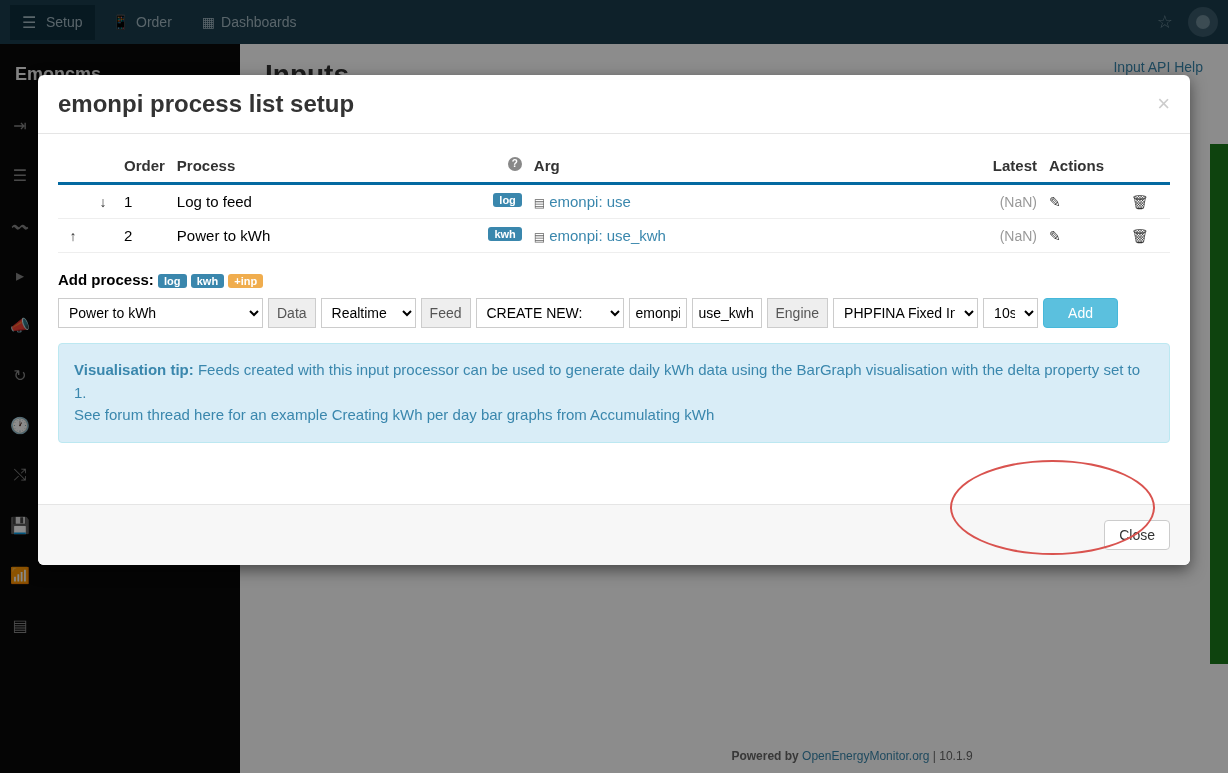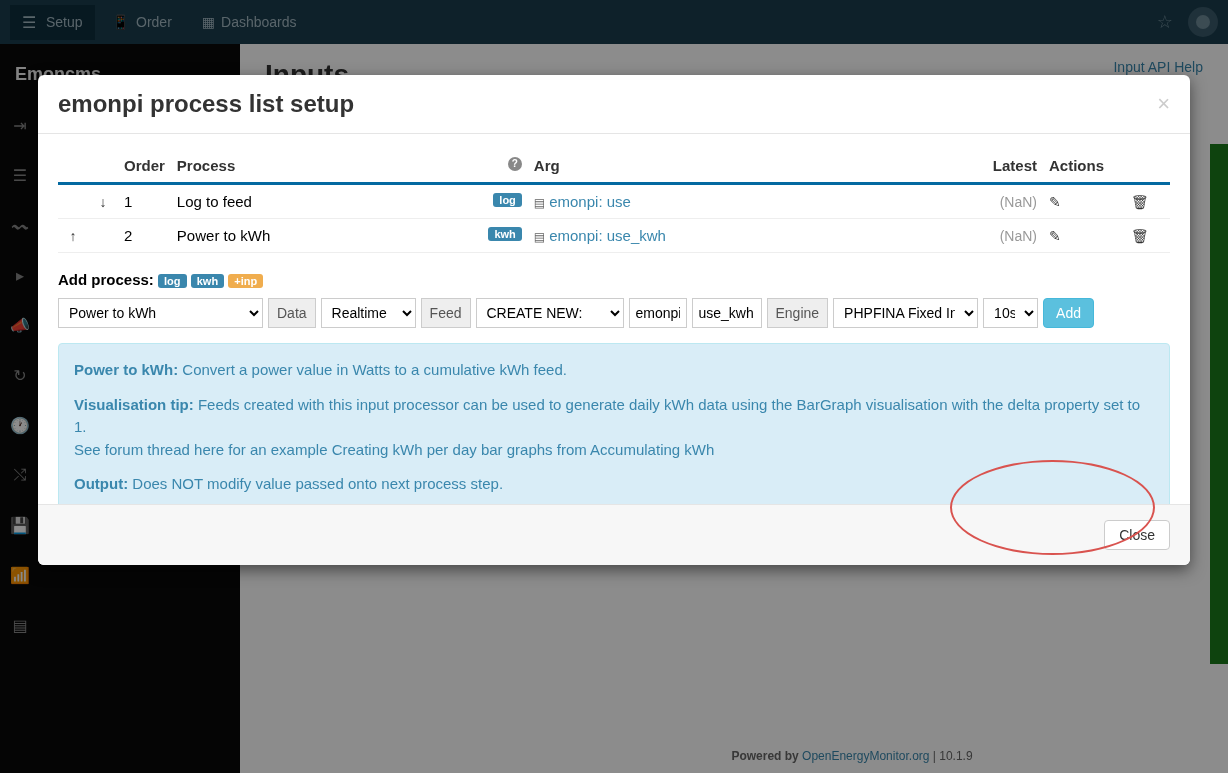--- a/index.html
+++ b/index.html
@@ -64,21 +64,21 @@
 .form-row { display: flex; gap: 5px; align-items: center; flex-wrap: wrap; margin-bottom: 15px; }
 .form-row select, .form-row input[type=text] { border: 1px solid #ccc; padding: 5px 6px; font-size: 14px; background: #fff; height: 30px; }
 .form-row .lbl { background: #eee; border: 1px solid #ccc; padding: 5px 8px; font-size: 14px; height: 30px; display: flex; align-items: center; color: #555; }
 .sel-process { width: 205px; }
 .sel-realtime { width: 95px; }
 .sel-feed { width: 148px; }
 .inp-tag { width: 58px; }
 .inp-name { width: 70px; }
 .sel-engine { width: 145px; }
 .sel-interval { width: 55px; text-align: right; }
-.btn-add { background: #5bc0de; border: 1px solid #46b8da; color: #fff; padding: 5px 12px; border-radius: 4px; cursor: pointer; font-size: 14px; height: 30px; }
+.btn-add { background: #5bc0de; border: 1px solid #46b8da; color: #fff; padding: 5px 24px; border-radius: 4px; cursor: pointer; font-size: 14px; height: 30px; }
 
 .info-box { background: #d9edf7; border: 1px solid #bce8f1; border-radius: 4px; padding: 15px; color: #3a87ad; font-size: 15px; line-height: 1.5; }
 .info-box p { margin-bottom: 12px; }
 .info-box p:last-child { margin-bottom: 0; }
 .info-box b { font-weight: bold; }
 .info-box a { color: #3a87ad; text-decoration: none; }
 
 .modal-footer { padding: 15px 20px; border-top: 1px solid #e5e5e5; background: #f7f7f7; display: flex; justify-content: flex-end; gap: 10px; border-radius: 0 0 6px 6px; }
 .btn { padding: 6px 14px; border-radius: 4px; font-size: 14px; cursor: pointer; border: 1px solid #ccc; }
 .btn-close { background: #fff; color: #333; }
@@ -200,23 +200,21 @@
       <select class="sel-feed"><option>CREATE NEW:</option></select>
       <input type="text" class="inp-tag" value="emonpi" style="">
       <input type="text" class="inp-name" value="use_kwh" style="">
       <span class="lbl">Engine</span>
       <select class="sel-engine"><option>PHPFINA Fixed Interval</option></select>
       <select class="sel-interval"><option>10s</option></select>
       <button class="btn-add">Add</button>
     </div>
 
     <div class="info-box">
-      <p><b>Power to kWh:</b><span> Convert a power value in Watts to a cumulative kWh feed.</span></p>
       <p><b>Visualisation tip:</b><span> Feeds created with this input processor can be used to generate daily kWh data using the BarGraph visualisation with the delta property set to 1.</span><br>
       <span>See forum thread here for an example </span><a>Creating kWh per day bar graphs from Accumulating kWh</a></p>
-      <p><b>Output:</b><span> Does NOT modify value passed onto next process step.</span></p>
     </div>
   </div>
   <div class="modal-footer">
     <button class="btn btn-close">Close</button>
   </div>
   <div class="highlight-ellipse"></div>
 </div>
 
 </body></html>

